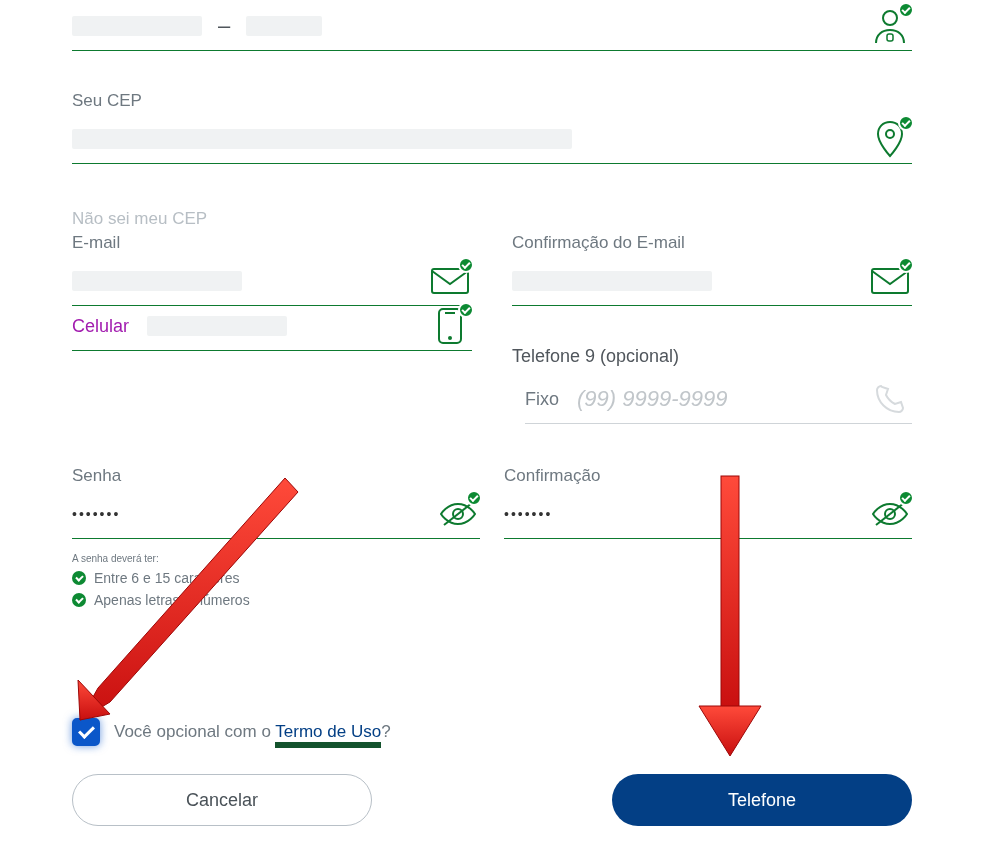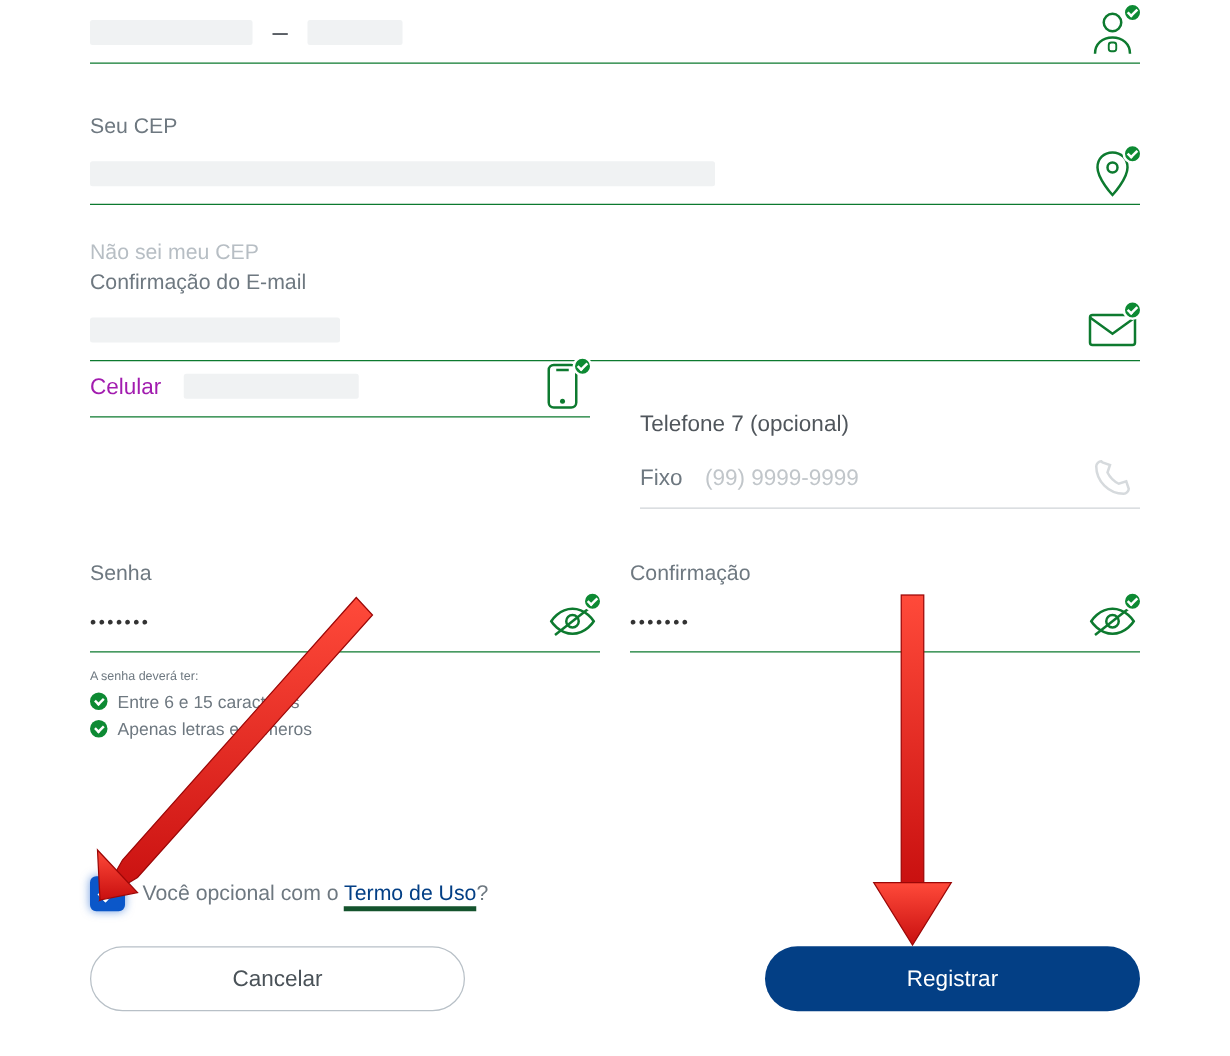--- a/index.html
+++ b/index.html
@@ -20,20 +20,21 @@
   margin-top: 32px;
 }
 .field {
   flex: 1;
   position: relative;
   border-bottom: 1px solid #0d7a2f;
   padding-bottom: 4px;
 }
 .field.light {
   border-bottom-color: #cfd4d8;
+  margin-left: 13px;
 }
 .field-label {
   display: block;
   font-size: 17px;
   color: #6e7880;
   margin-bottom: 8px;
 }
 .field-input-row {
   display: flex;
   align-items: center;
@@ -59,22 +60,23 @@
   flex: 1;
 }
 .phone-type {
   font-size: 18px;
   color: #a21caf;
   font-weight: 500;
   margin-right: 18px;
 }
 .phone-type.muted { color: #6e7880; }
 .phone-ph {
-  font-size: 18px;
+  font-size: 22px;
   color: #c1c6ca;
+  font-style: italic;
 }
 .icon-slot {
   margin-left: auto;
   width: 44px;
   height: 40px;
   display: flex;
   align-items: center;
   justify-content: center;
   position: relative;
 }
@@ -157,21 +159,21 @@
   border-bottom: 3px solid #fff;
   transform: rotate(-45deg);
   margin-top: -4px;
 }
 .terms-text {
   font-size: 17px;
   color: #6e7880;
 }
 .terms-link {
   color: #033f85;
-  border-bottom: 4px solid #14532d;
+  border-bottom: 6px solid #14532d;
   padding-bottom: 1px;
 }
 .buttons-row {
   display: flex;
   justify-content: space-between;
   margin-top: 28px;
 }
 .btn {
   width: 300px;
   height: 52px;
@@ -188,21 +190,21 @@
   background: #fff;
 }
 .btn-solid {
   background: #033f85;
   color: #fff;
   border: none;
 }
 .link-muted {
   color: #b7bec4;
   font-size: 17px;
-  margin-top: 28px;
+  margin-top: 45px;
   display: block;
 }
 .dots {
   letter-spacing: 2px;
   font-size: 14px;
   color: #333;
 }
 .dash {
   font-size: 22px;
   color: #50565c;
@@ -247,20 +249,33 @@
           <circle cx="17" cy="15" r="4" fill="none" stroke="#0d7a2f" stroke-width="2"></circle>
         </svg>
         <span class="check-badge"></span>
       </span>
     </div>
   </div>
 
   <span class="link-muted">Não sei meu CEP</span>
 
   <div class="field-row" style="margin-top:4px;">
+    <div class="field">
+      <span class="field-label">E-mail</span>
+      <div class="field-input-row">
+        <span class="redacted" style="width:170px;"></span>
+        <span class="icon-slot">
+          <svg class="ico" width="40" height="30" viewBox="0 0 40 30">
+            <rect x="2" y="3" width="36" height="24" rx="2" fill="none" stroke="#0d7a2f" stroke-width="2"></rect>
+            <path d="M2 5l18 13L38 5" fill="none" stroke="#0d7a2f" stroke-width="2"></path>
+          </svg>
+          <span class="check-badge"></span>
+        </span>
+      </div>
+    </div>
     <div class="field">
       <span class="field-label">Confirmação do E-mail</span>
       <div class="field-input-row">
         <span class="redacted" style="width:200px;"></span>
         <span class="icon-slot">
           <svg class="ico" width="40" height="30" viewBox="0 0 40 30">
             <rect x="2" y="3" width="36" height="24" rx="2" fill="none" stroke="#0d7a2f" stroke-width="2"></rect>
             <path d="M2 5l18 13L38 5" fill="none" stroke="#0d7a2f" stroke-width="2"></path>
           </svg>
           <span class="check-badge"></span>
@@ -280,21 +295,21 @@
               <rect x="3" y="3" width="22" height="34" rx="4" fill="none" stroke="#0d7a2f" stroke-width="2"></rect>
               <circle cx="14" cy="32" r="2" fill="#0d7a2f"></circle>
               <line x1="9" y1="7" x2="19" y2="7" stroke="#0d7a2f" stroke-width="2"></line>
             </svg>
             <span class="check-badge"></span>
           </span>
         </div>
       </div>
     </div>
     <div class="phone-col">
-      <div class="section-label">Telefone 7 (opcional)</div>
+      <div class="section-label">Telefone 9 (opcional)</div>
       <div class="field light">
         <div class="field-input-row">
           <span class="phone-type muted">Fixo</span>
           <span class="phone-ph">(99) 9999-9999</span>
           <span class="icon-slot">
             <svg class="ico" width="36" height="36" viewBox="0 0 36 36">
               <path d="M9 5c-2 0-4 2-4 4 0 12 10 22 22 22 2 0 4-2 4-4l-2-6-6 2c-4-2-7-5-9-9l2-6-6-2-1-1z" fill="none" stroke="#d6dadd" stroke-width="2"></path>
             </svg>
           </span>
         </div>
@@ -345,21 +360,21 @@
 
   <div class="terms-row">
     <span class="checkbox"></span>
     <span class="terms-text">
       <span>Você opcional com o </span><span class="terms-link">Termo de Uso</span><span>?</span>
     </span>
   </div>
 
   <div class="buttons-row">
     <div class="btn btn-outline">Cancelar</div>
-    <div class="btn btn-solid">Registrar</div>
+    <div class="btn btn-solid">Telefone</div>
   </div>
 
 </div>
 
 <div class="arrow" style="left:60px; top:470px;">
   <svg width="260" height="260" viewBox="0 0 260 260">
     <defs>
       <linearGradient id="rg1" x1="0" y1="0" x2="0" y2="1">
         <stop offset="0" stop-color="#ff4a3a"></stop>
           <stop offset="1" stop-color="#c80f0f"></stop>

